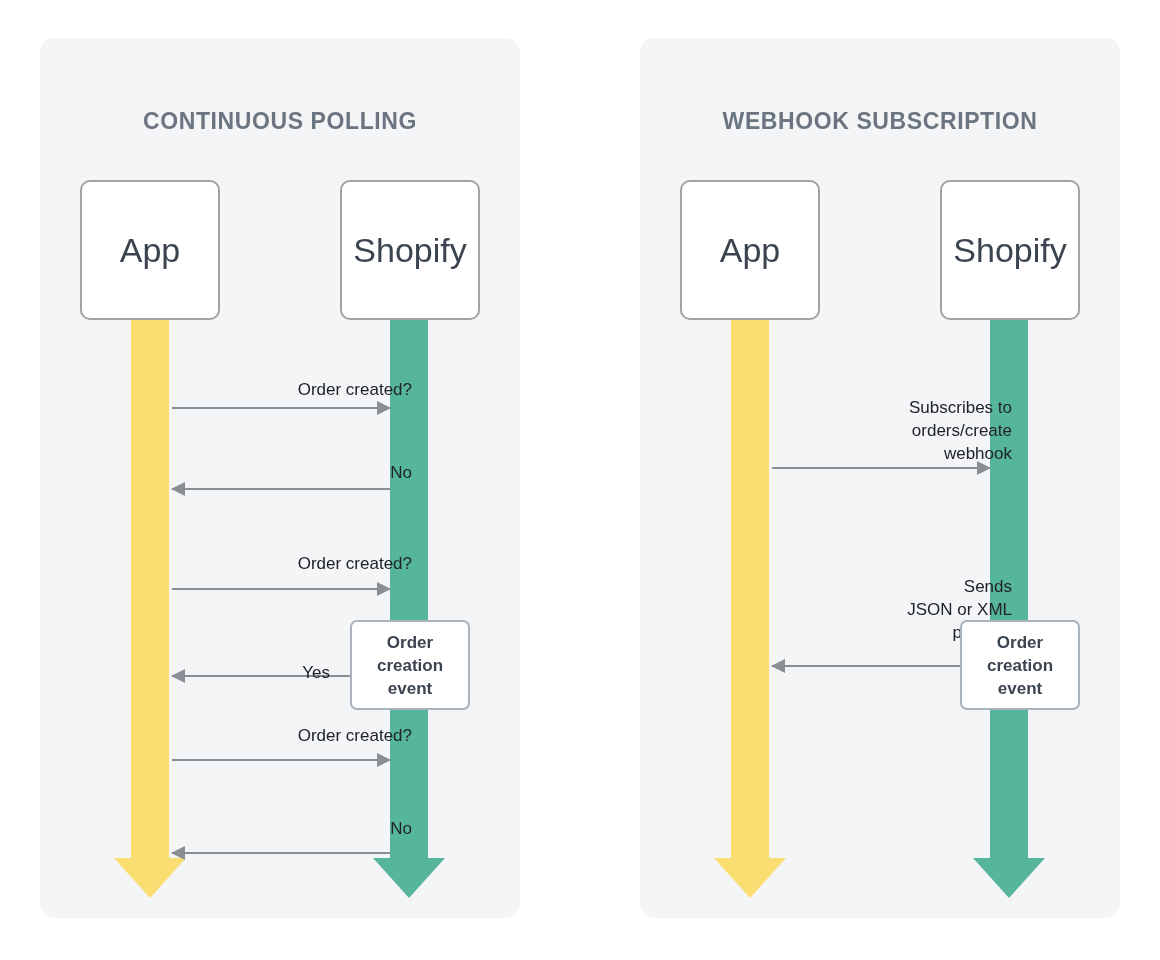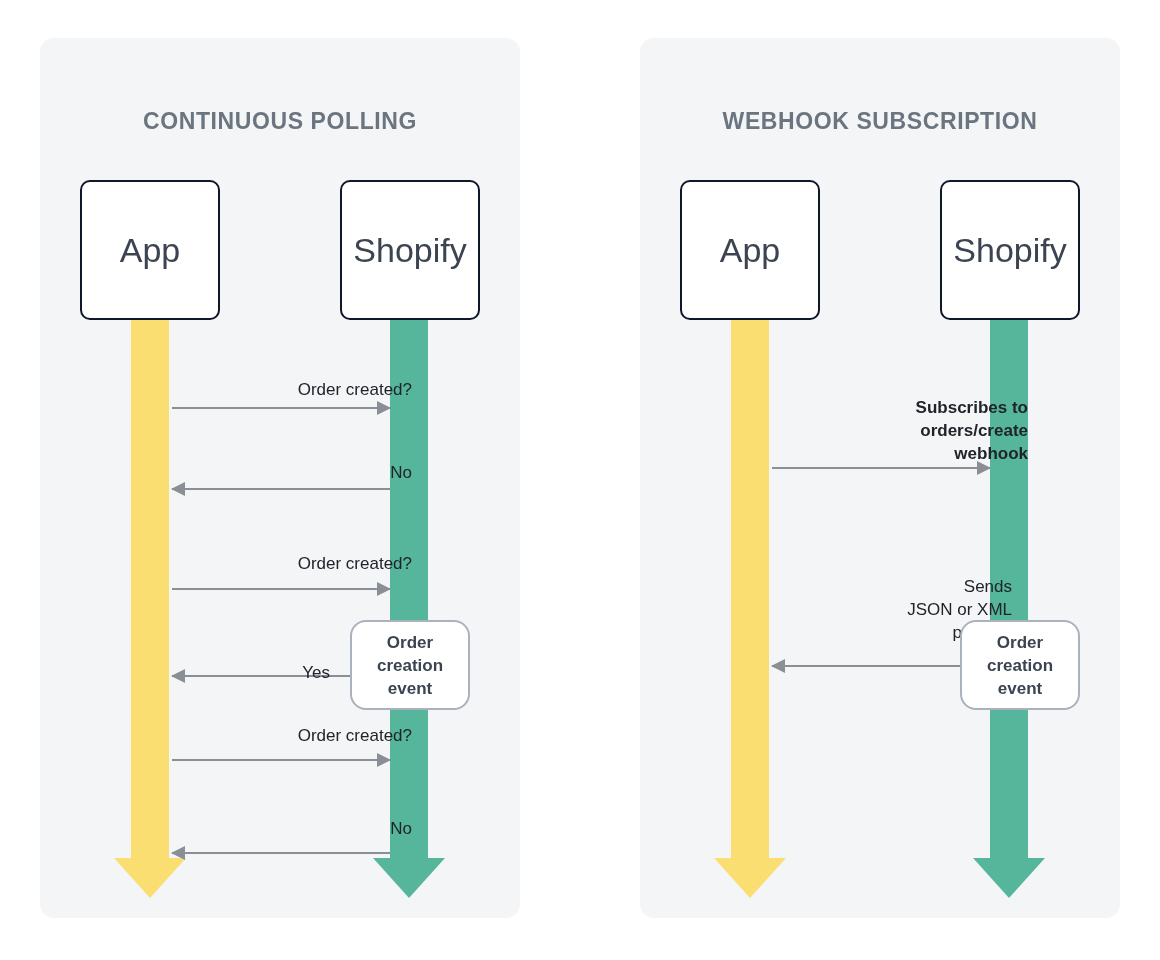--- a/index.html
+++ b/index.html
@@ -40,21 +40,21 @@
     letter-spacing: 0.6px;
     color: #6b7580;
   }
 
   
   .node-box {
     position: absolute;
     width: 140px;
     height: 140px;
     background: #ffffff;
-    border: 2px solid #0f172a;
+    border: 2px solid #a3a3a3;
     border-radius: 10px;
     box-sizing: border-box;
     display: flex;
     align-items: center;
     justify-content: center;
     font-size: 34px;
     color: #3b4450;
   }
 
   
@@ -119,21 +119,21 @@
     color: #20242a;
     white-space: pre-line;
   }
 
   
   .event-box {
     position: absolute;
     width: 120px;
     background: #ffffff;
     border: 2px solid #a9b2bd;
-    border-radius: 16px;
+    border-radius: 7px;
     box-sizing: border-box;
     display: flex;
     align-items: center;
     justify-content: center;
     text-align: center;
     font-size: 17px;
     line-height: 23px;
     font-weight: bold;
     color: #3b4450;
     white-space: pre-line;
@@ -225,21 +225,21 @@
     <span>App</span>
   </div>
   <div class="node-box" style="left:940px; top:180px;">
     <span>Shopify</span>
   </div>
 
   <div class="msg to-right" style="left:772px; top:467px; width:218px;">
     <div class="line"></div>
     <div class="tip"></div>
   </div>
-  <div class="msg-label" style="left:766px; top:396px; width:262px;font-weight:bold;">Subscribes to
+  <div class="msg-label" style="left:750px; top:396px; width:262px;">Subscribes to
 orders/create
 webhook</div>
 
   <div class="msg to-left" style="left:772px; top:665px; width:190px;">
     <div class="line"></div>
     <div class="tip"></div>
   </div>
   <div class="msg-label" style="left:750px; top:575px; width:262px;">Sends
 JSON or XML
 payload</div>

